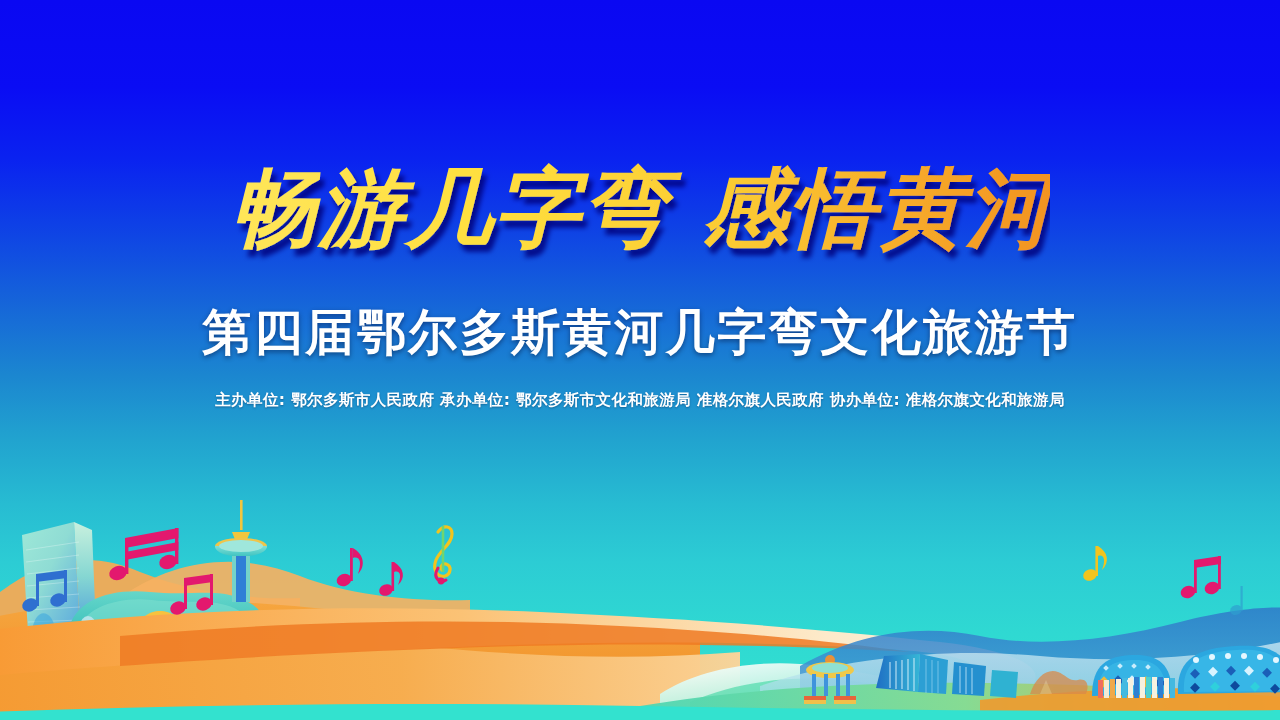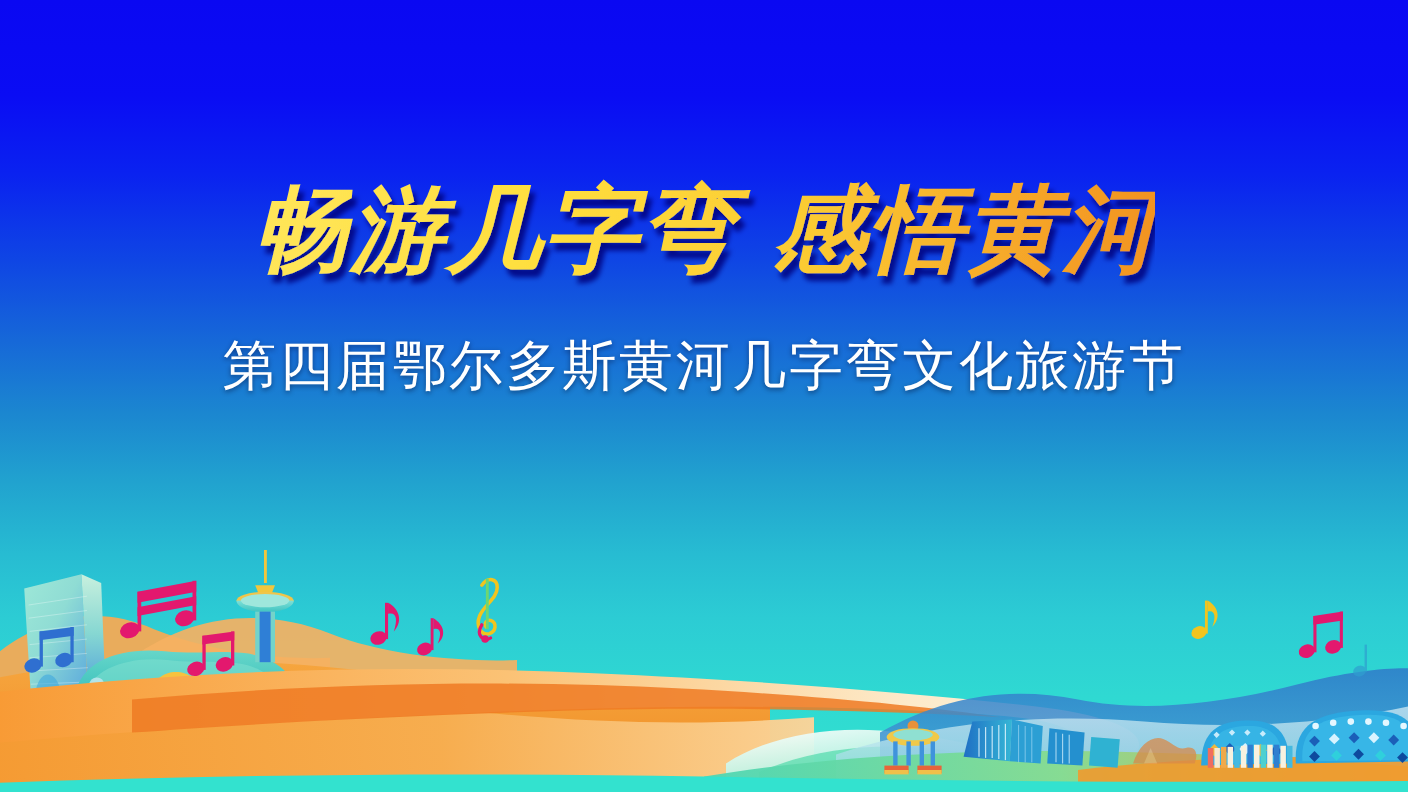--- a/index.html
+++ b/index.html
@@ -42,21 +42,21 @@
     font-size:86px;
     font-style:italic;
     letter-spacing:2px;
   }
 
   .subtitle{
     position:absolute; left:0; top:300px; width:1280px;
     text-align:center;
     color:#ffffff;
     font-size:49px;
-    font-weight:400;
+    font-weight:700;
     letter-spacing:2.5px;
     text-shadow:0 2px 5px rgba(0,0,30,.45);
     white-space:nowrap;
   }
 
   .organizers{
     position:absolute; left:0; top:390px; width:1280px;
     text-align:center;
     color:#ffffff;
     font-size:15.5px;
@@ -386,14 +386,24 @@
         <filter id="calliShadow" x="-12%" y="-12%" width="130%" height="135%">
           <feDropShadow dx="4" dy="7" stdDeviation="2.5" flood-color="#06067a" flood-opacity=".85"></feDropShadow>
         </filter>
       </defs>
       <text class="calli" x="0" y="86" fill="url(#calliGrad)" filter="url(#calliShadow)">畅游几字弯 感悟黄河魂</text>
     </svg>
   </div>
 
   <div class="subtitle">第四届鄂尔多斯黄河几字弯文化旅游节</div>
 
+  <div class="organizers">
+    <span>主办单位:</span>
+    <span>鄂尔多斯市人民政府</span>
+    <span class="org-gap"></span>
+    <span>承办单位:</span>
+    <span>鄂尔多斯市文化和旅游局 准格尔旗人民政府</span>
+    <span class="org-gap"></span>
+    <span>协办单位:</span>
+    <span>准格尔旗文化和旅游局</span>
+  </div>
 
 </div>
 
 </body></html>

